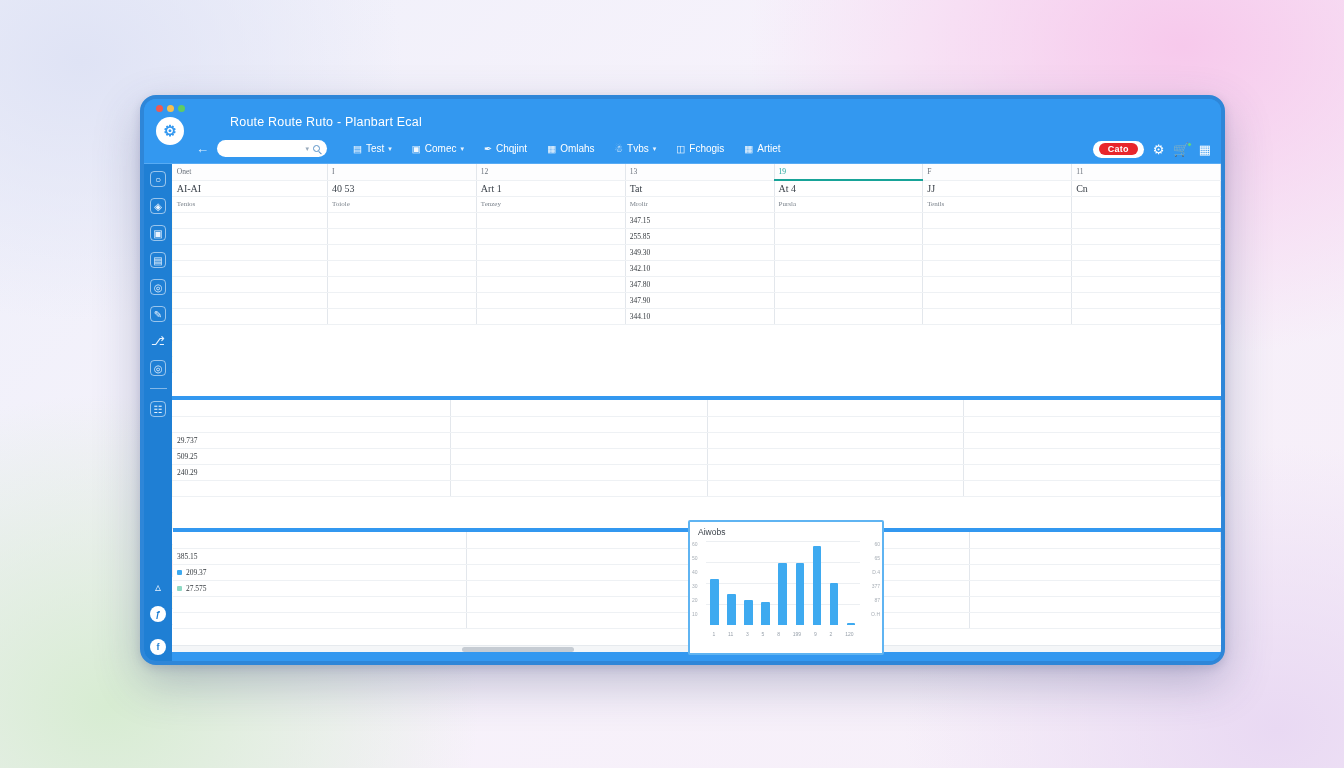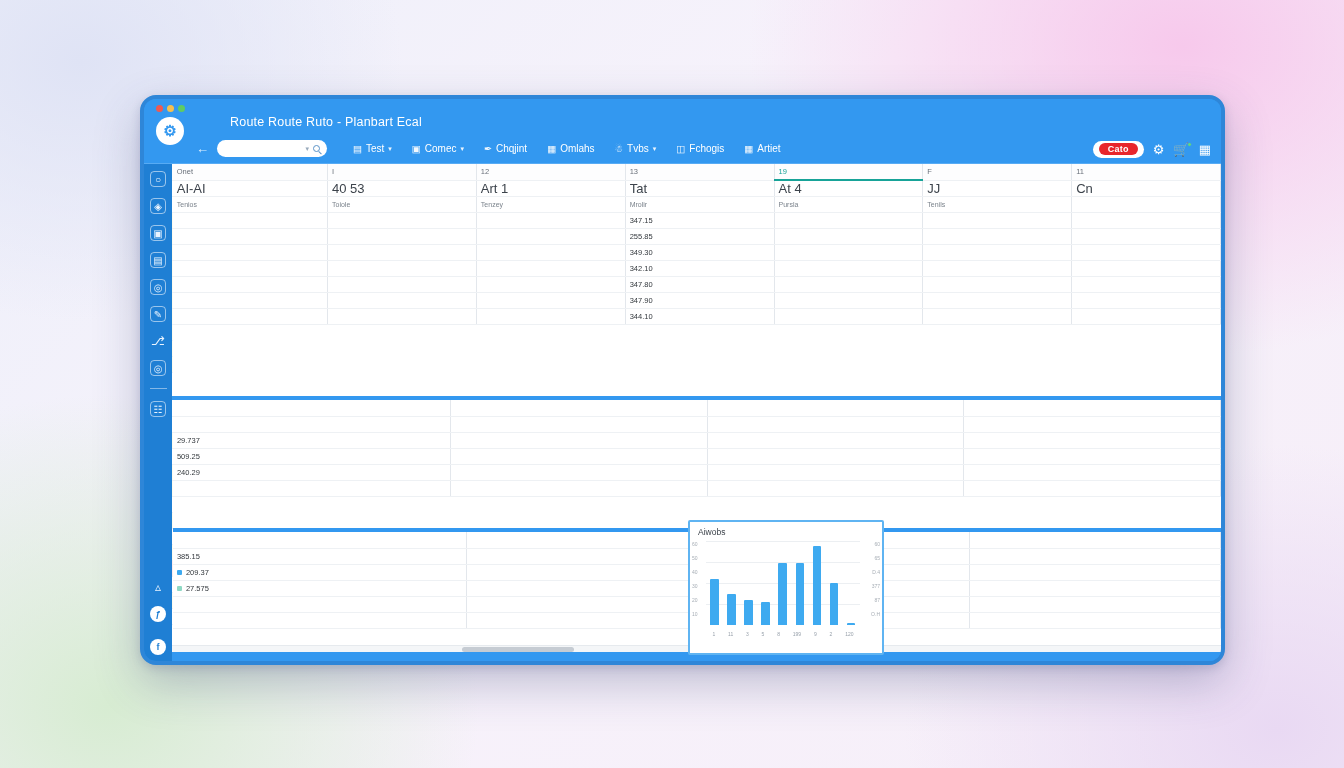--- a/index.html
+++ b/index.html
@@ -119,37 +119,37 @@
   .rail .spacer { flex: 1 1 auto; }
   .rail .avatar {
     width: 16px; height: 16px; border-radius: 50%; background: #fff;
     color: #1f7fd4; font-size: 9px; font-weight: bold;
     display: flex; align-items: center; justify-content: center;
     margin-bottom: 6px; cursor: pointer;
   }
 
   
   .sheet-area { flex: 1 1 auto; display: flex; flex-direction: column; min-width: 0; background: #3398f0; }
-  .pane-row { display: flex; min-height: 0; }
+  .pane-row { display: flex; min-height: 0; font-family: Liberation Serif, serif; }
 
   .panel { background: #fff; overflow: hidden; position: relative; }
 
   
   table.grid { border-collapse: collapse; table-layout: fixed; width: 100%; font-size: 7.5px; color: #33383d; }
   table.grid th, table.grid td {
     border-right: 1px solid #e3e7ec; border-bottom: 1px solid #eef1f4;
     padding: 0 4px; height: 16px; overflow: hidden; white-space: nowrap;
     font-weight: normal; text-align: left; vertical-align: middle;
   }
   .collet th {
     height: 15px; text-align: center; color: #69707a; font-size: 7.5px;
     background: #fdfdfe; border-bottom: 1px solid #dfe4ea;
   }
   .collet th.sel { border-bottom: 2px solid #17a398; color: #17a398; }
-  .hdr td { height: 17px; color: #3c434b; font-size: 13px; }
+  .hdr td { height: 17px; color: #3c434b; font-size: 10px; }
   .hdr2 td { height: 15px; color: #7b838c; font-size: 7px; }
   td.num { text-align: right; font-variant-numeric: tabular-nums; }
   tr.tintA td { background: #fdfcef; }
   tr.tintP td { background: #fcecee; }
 
   
   .card-hd { padding: 5px 8px 2px; }
   .card-t { font-size: 8.5px; color: #2f79c4; font-weight: bold; }
   .card-s { font-size: 7px; color: #5c646d; margin-top: 2px; }
   .plot { position: relative; }

